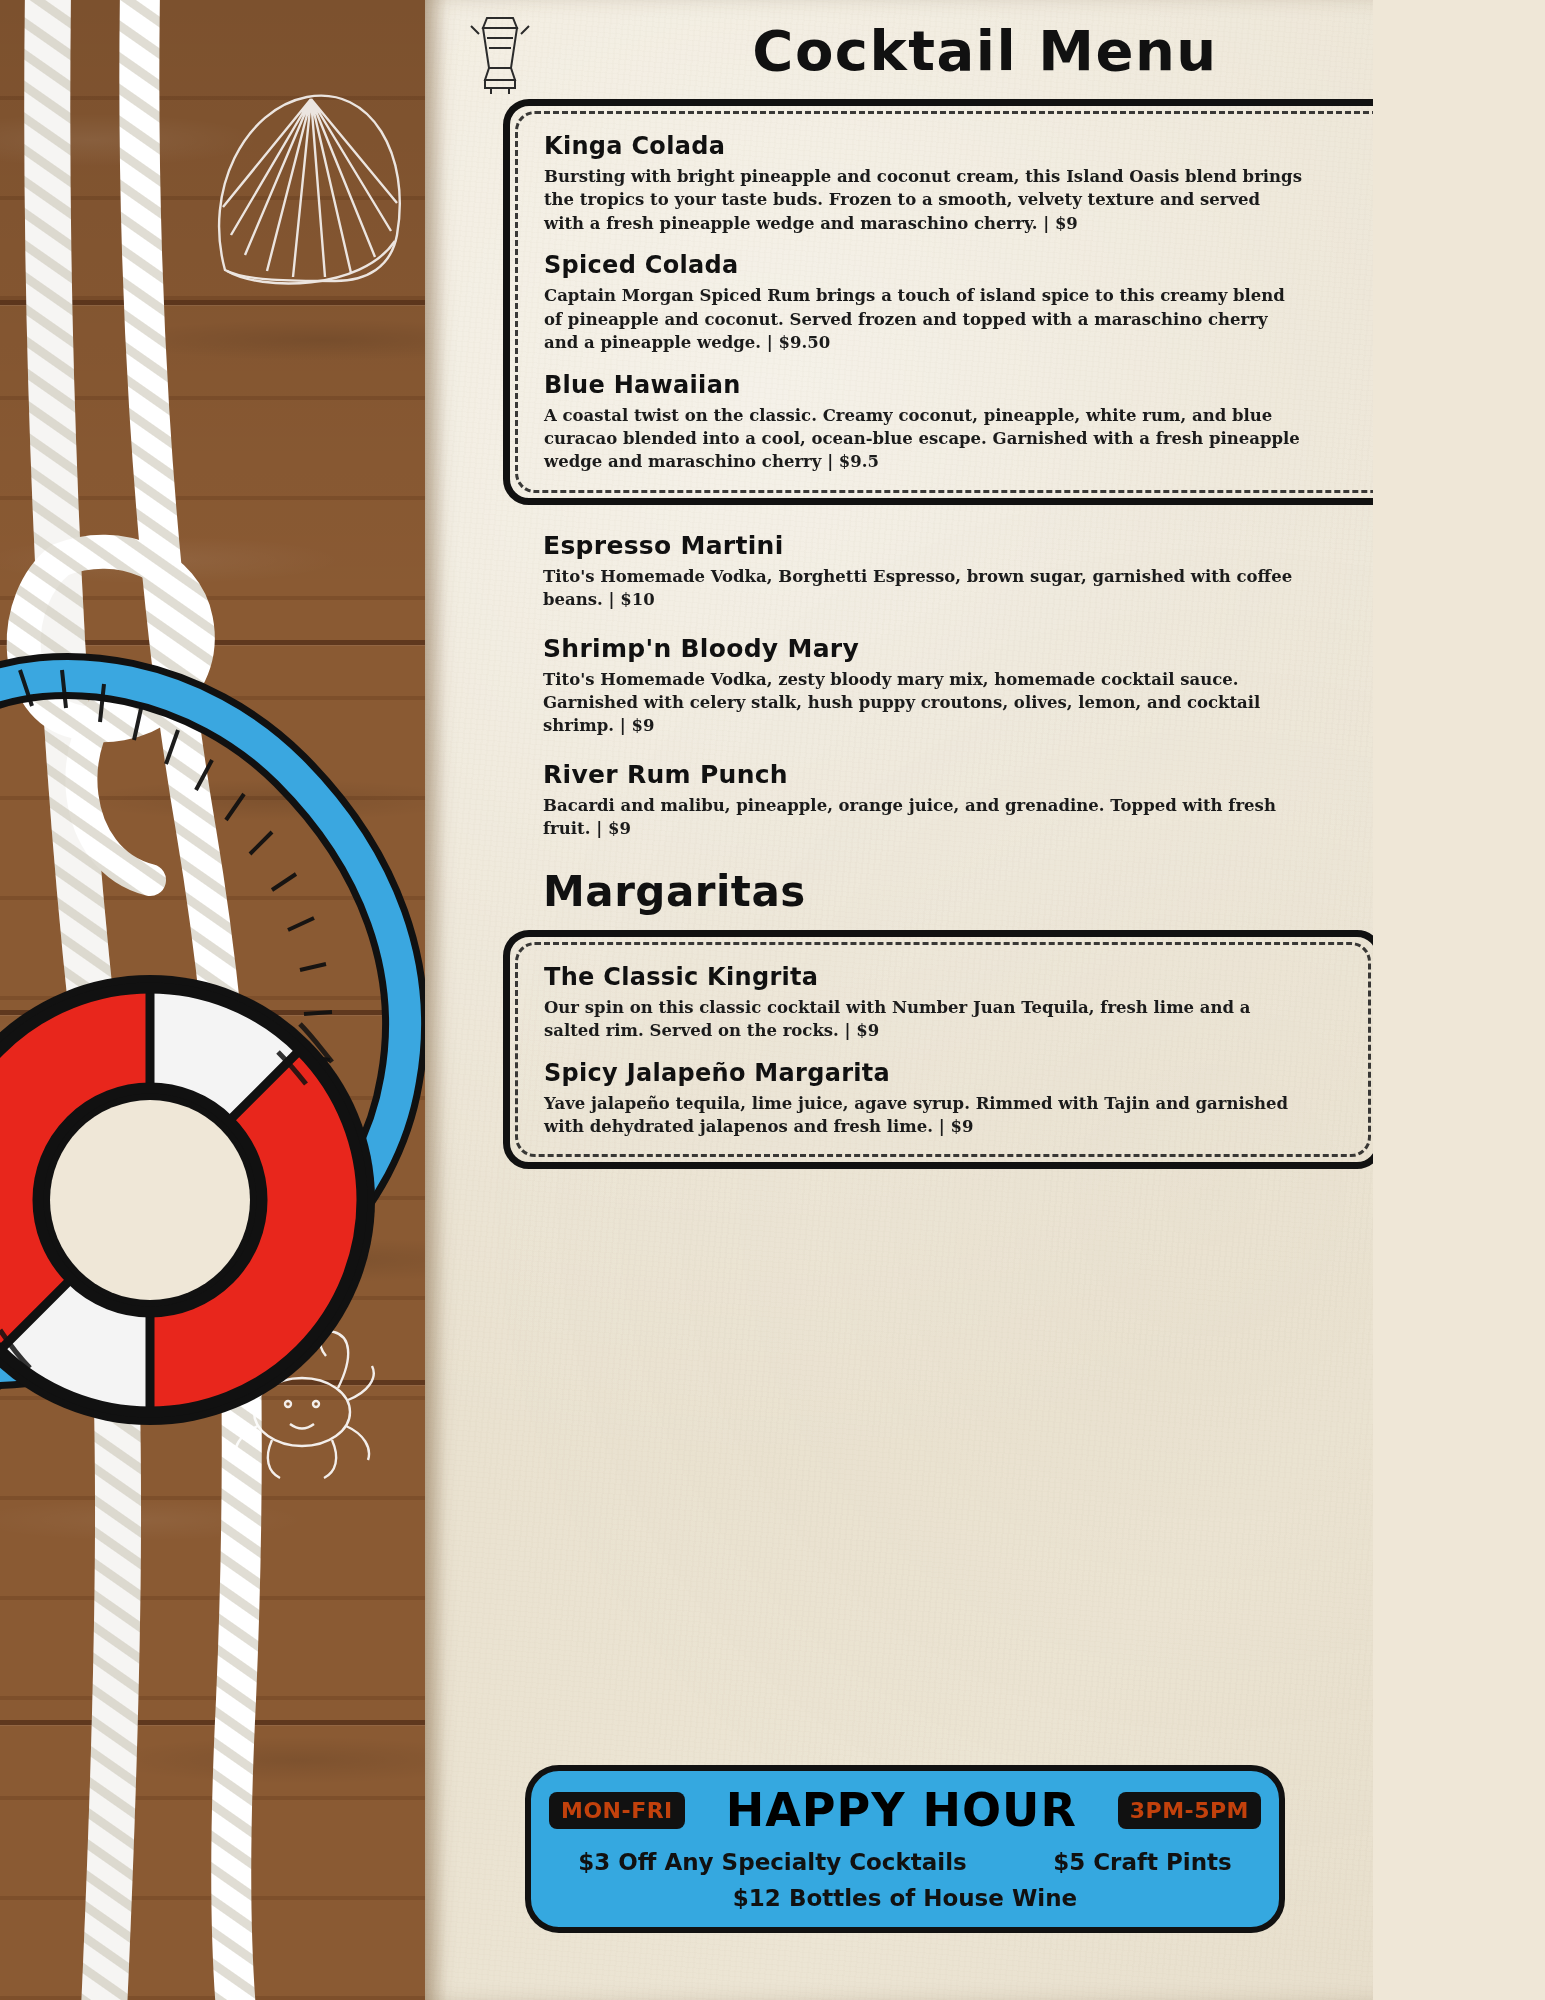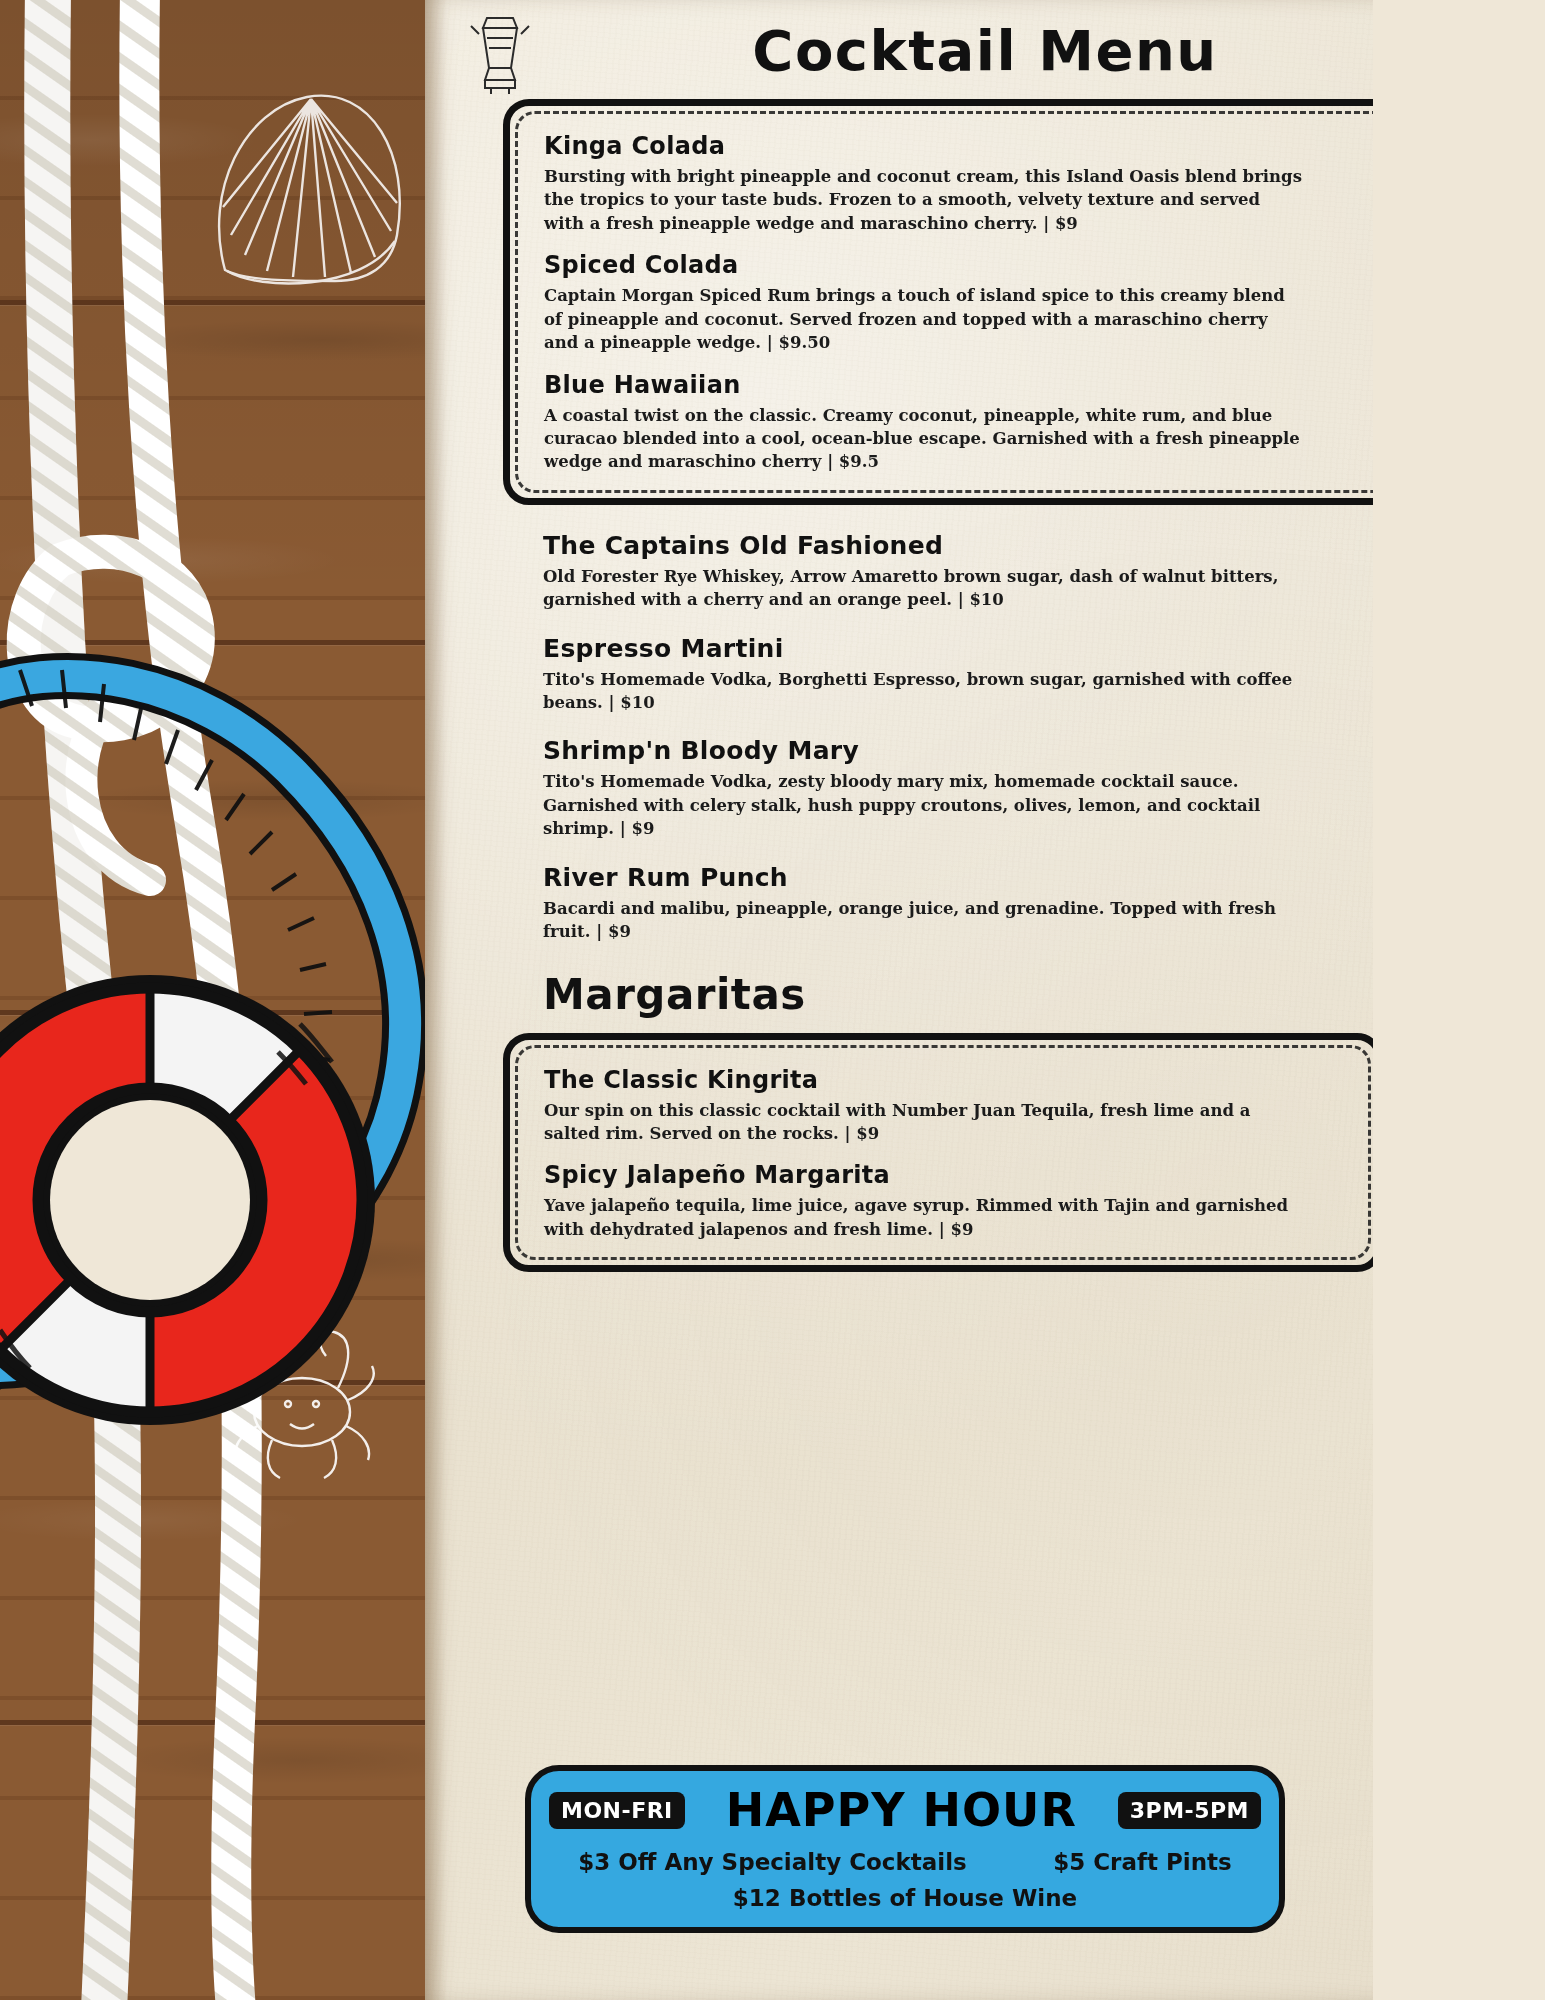--- a/index.html
+++ b/index.html
@@ -195,21 +195,21 @@
     box-sizing: border-box;
   }
   .hh-top {
     display: flex;
     align-items: center;
     justify-content: space-between;
     gap: 10px;
   }
   .hh-pill {
     background: #111;
-    color: #ffffff;
+    color: #c2410c;
     border-radius: 8px;
     padding: 6px 12px;
     font-size: 22px;
     font-weight: bold;
     font-family: "DejaVu Sans", sans-serif;
     letter-spacing: 0.5px;
     white-space: nowrap;
   }
   .hh-title {
     font-family: "DejaVu Sans", sans-serif;
@@ -363,24 +363,20 @@
           <p class="item-name">Spiced Colada</p>
           <p class="item-desc">Captain Morgan Spiced Rum brings a touch of island spice to this creamy blend of pineapple and coconut.  Served frozen and topped with a maraschino cherry and a pineapple wedge. | $9.50</p>
         </div>
         <div class="item">
           <p class="item-name">Blue Hawaiian</p>
           <p class="item-desc">A coastal twist on the classic.  Creamy coconut, pineapple, white rum, and blue curacao blended into a cool, ocean-blue escape.  Garnished with a fresh pineapple wedge and maraschino cherry | $9.5</p>
         </div>
       </div>
 
       <div class="loose-list">
-        <div class="item">
-          <p class="item-name">The Captains Old Fashioned</p>
-          <p class="item-desc">Old Forester Rye Whiskey, Arrow Amaretto brown sugar, dash of walnut bitters, garnished with a cherry and an orange peel. | $10</p>
-        </div>
         <div class="item">
           <p class="item-name">Espresso Martini</p>
           <p class="item-desc">Tito's Homemade Vodka, Borghetti Espresso, brown sugar, garnished with coffee beans. | $10</p>
         </div>
         <div class="item">
           <p class="item-name">Shrimp'n Bloody Mary</p>
           <p class="item-desc">Tito's Homemade Vodka, zesty bloody mary mix, homemade cocktail sauce. Garnished with celery stalk, hush puppy croutons, olives, lemon, and cocktail shrimp. | $9</p>
         </div>
         <div class="item">
           <p class="item-name">River Rum Punch</p>

